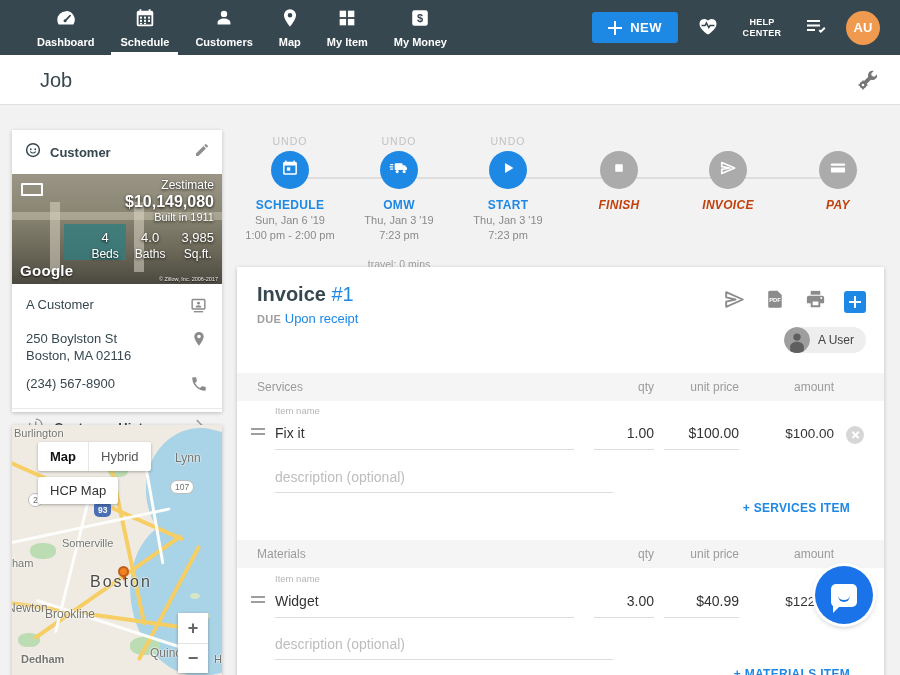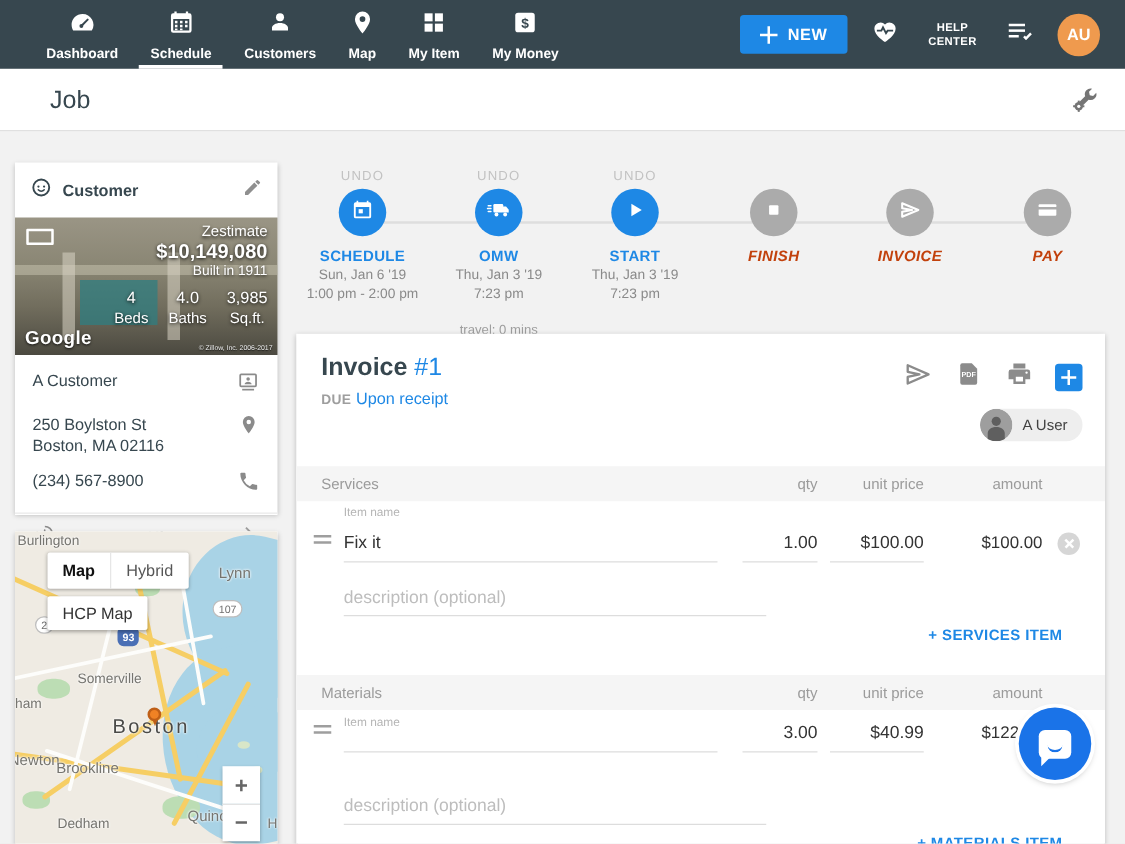--- a/index.html
+++ b/index.html
@@ -340,21 +340,21 @@
       <div class="shield" style="left:158px;top:55px;">107</div>
       <div class="shield" style="left:16px;top:68px;">2</div>
       <div class="shield i93" style="left:82px;top:78px;">93</div>
       <div class="map-label" style="left:50px;top:112px;">Somerville</div>
       <div class="map-label" style="left:0px;top:132px;">ham</div>
       <div class="map-label boston" style="left:78px;top:148px;">Boston</div>
       <div class="marker" style="left:106px;top:141px;"></div>
       <div class="map-label" style="left:-5px;top:176px;font-size:12px;">Newton</div>
       <div class="map-label" style="left:33px;top:182px;font-size:12px;">Brookline</div>
       <div class="map-label" style="left:138px;top:221px;font-size:12px;">Quincy</div>
-      <div class="map-label" style="left:34px;top:228px;">Dedham</div>
+      <div class="map-label" style="left:9px;top:228px;font-weight:bold;">Dedham</div>
       <div class="map-label" style="left:202px;top:228px;">Hi</div>
     </div>
     <div class="map-btns">
       <div class="map-btn sel">Map</div>
       <div class="map-btn">Hybrid</div>
     </div>
     <div class="hcp-btn">HCP Map</div>
     <div class="zoomctl">
       <div class="zbtn">+</div>
       <div class="zbtn">−</div>
@@ -512,20 +512,21 @@
       <span class="col-sp"></span>
     </div>
     <div class="item-block" style="top:306px;">
       <div class="item-row">
         <div class="drag">
             <i></i>
             <i></i>
           </div>
         <div class="fld fld-name">
           <div class="flabel">Item name</div>
+          <div class="fval">Widget</div>
         </div>
         <div class="fld fld-qty">
             <div class="fval">3.00</div>
           </div>
         <div class="fld fld-price">
             <div class="fval">$40.99</div>
           </div>
         <div class="amt">$122.97</div>
         <div class="rm-wrap">
             <span class="rm"></span>

